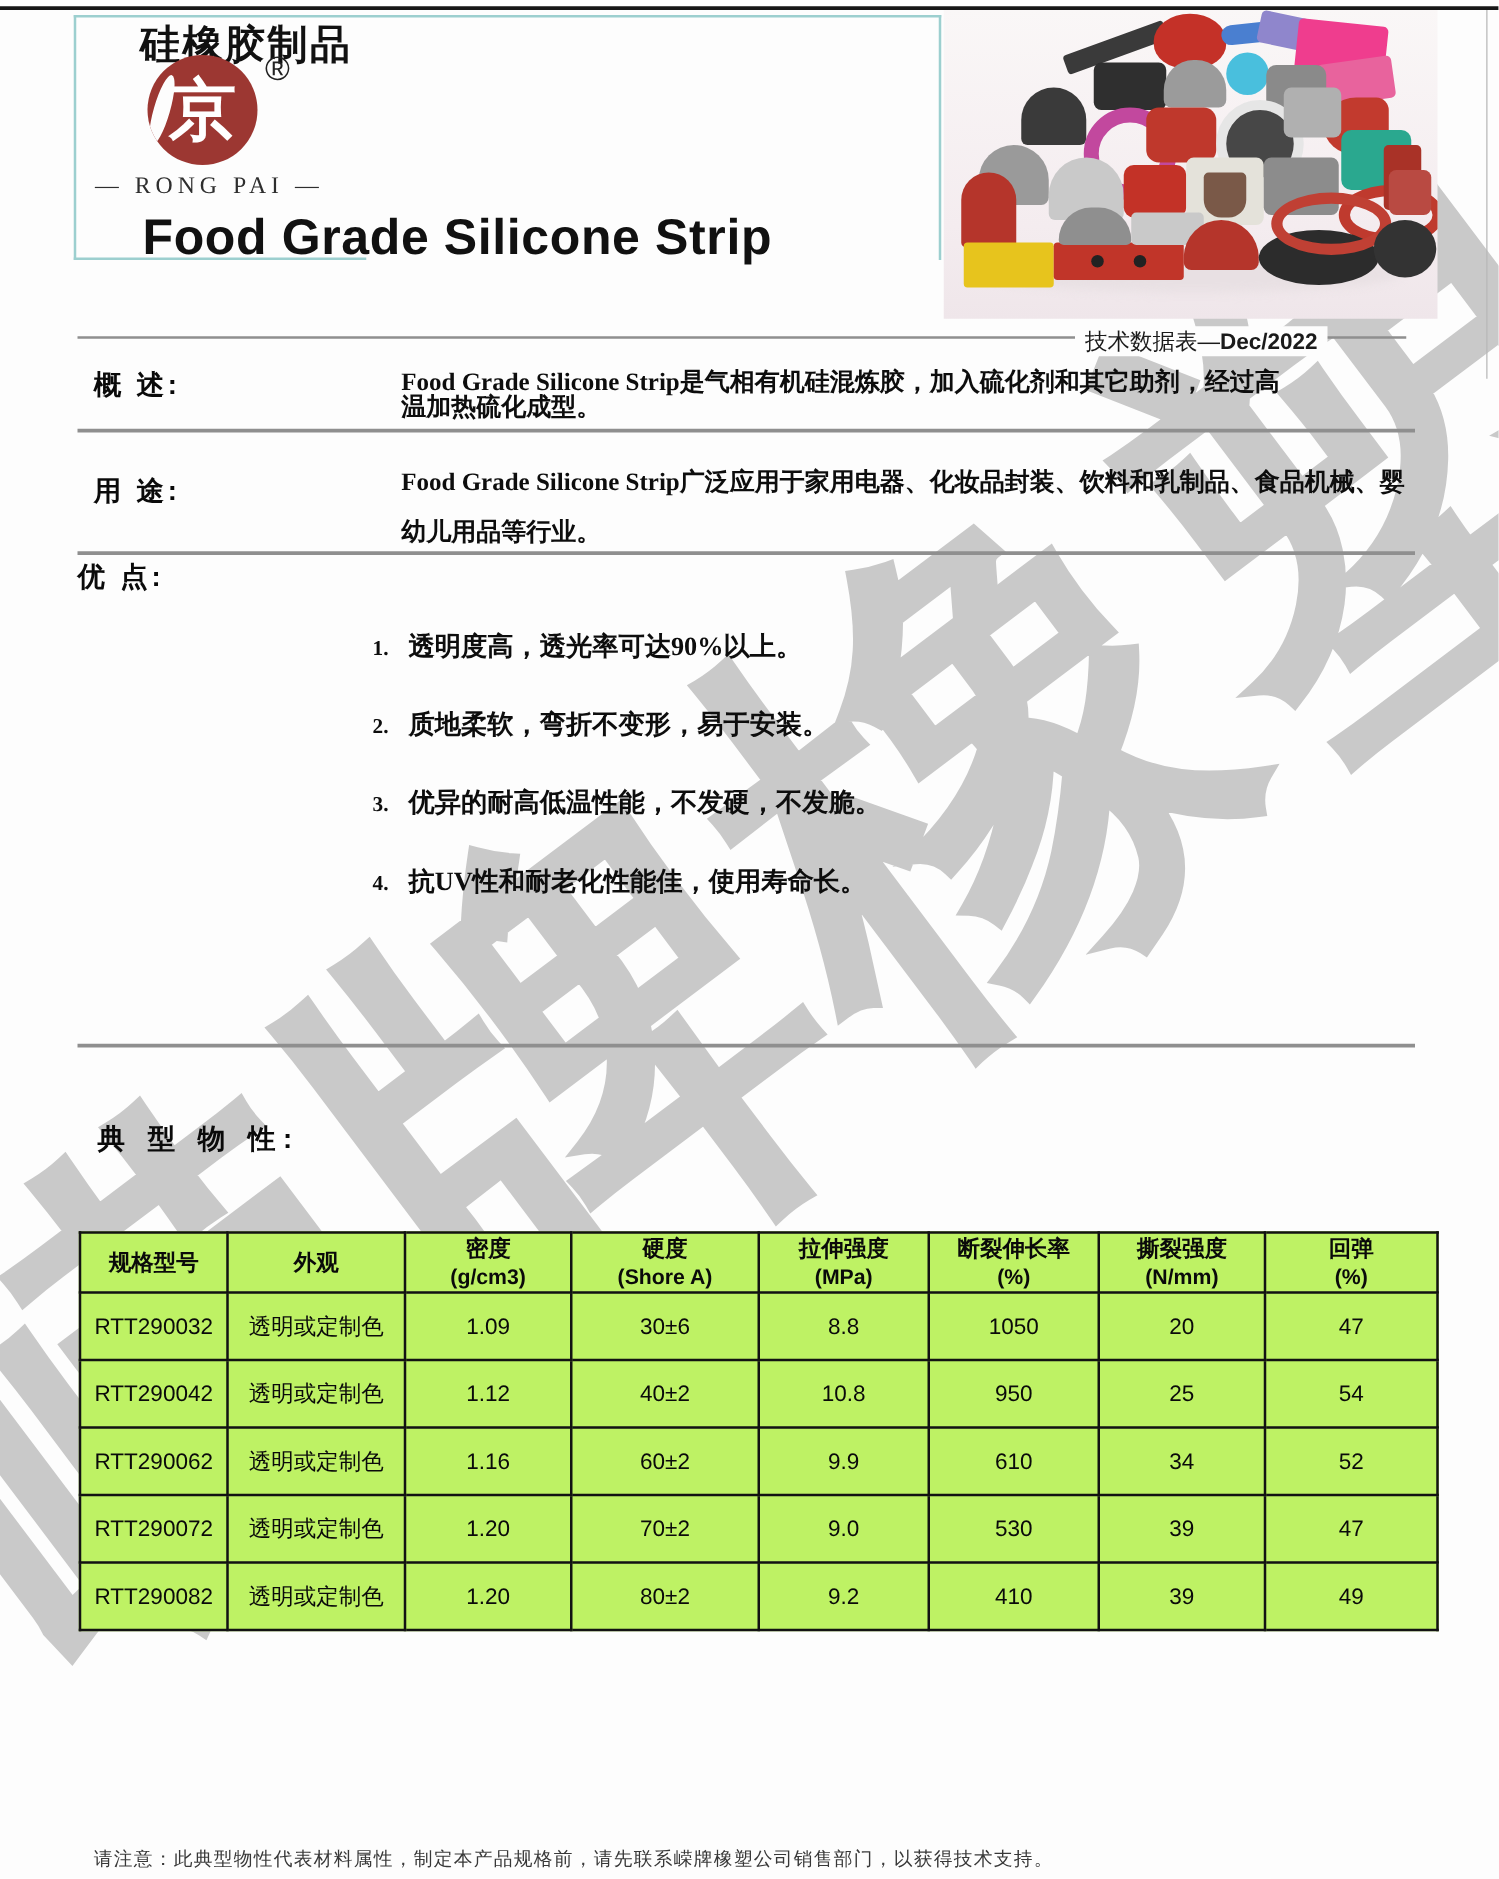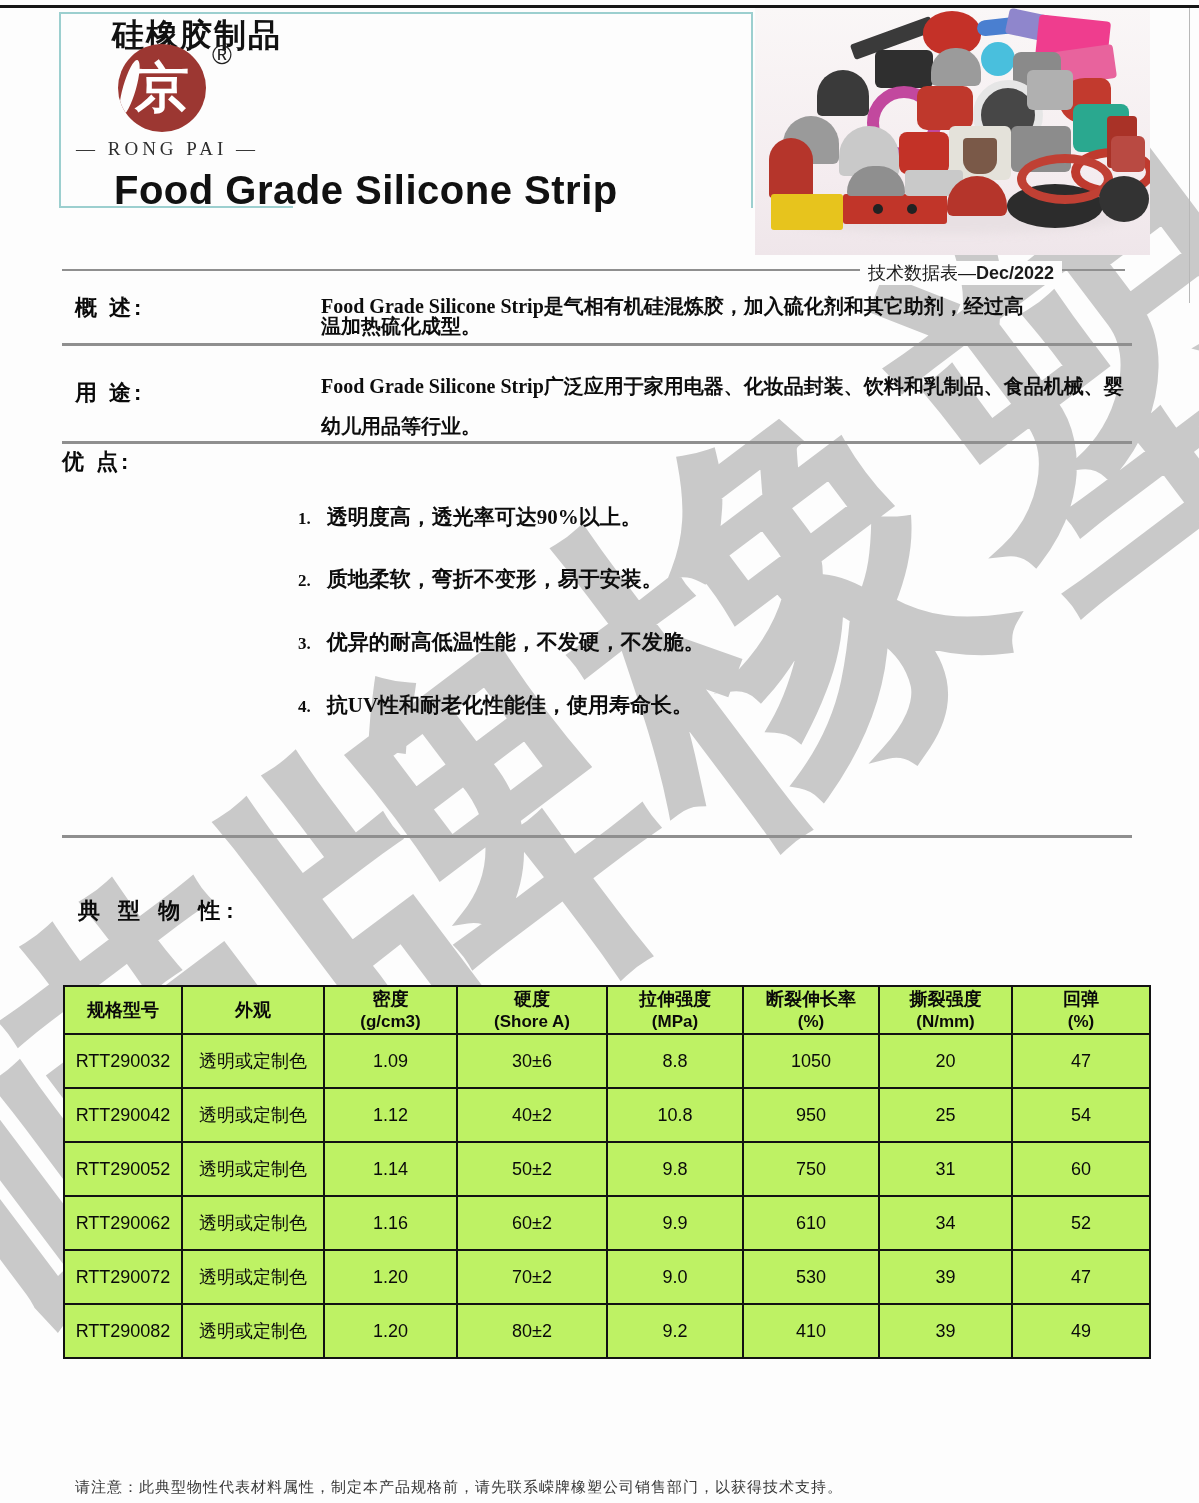--- a/index.html
+++ b/index.html
@@ -193,30 +193,20 @@
           <td>RTT290042</td>
           <td>透明或定制色</td>
           <td>1.12</td>
           <td>40±2</td>
           <td>10.8</td>
           <td>950</td>
           <td>25</td>
           <td>54</td>
         </tr>
         <tr class="data">
-          <td>RTT290052</td>
-          <td>透明或定制色</td>
-          <td>1.14</td>
-          <td>50±2</td>
-          <td>9.8</td>
-          <td>750</td>
-          <td>31</td>
-          <td>60</td>
-        </tr>
-        <tr class="data">
           <td>RTT290062</td>
           <td>透明或定制色</td>
           <td>1.16</td>
           <td>60±2</td>
           <td>9.9</td>
           <td>610</td>
           <td>34</td>
           <td>52</td>
         </tr>
         <tr class="data">

